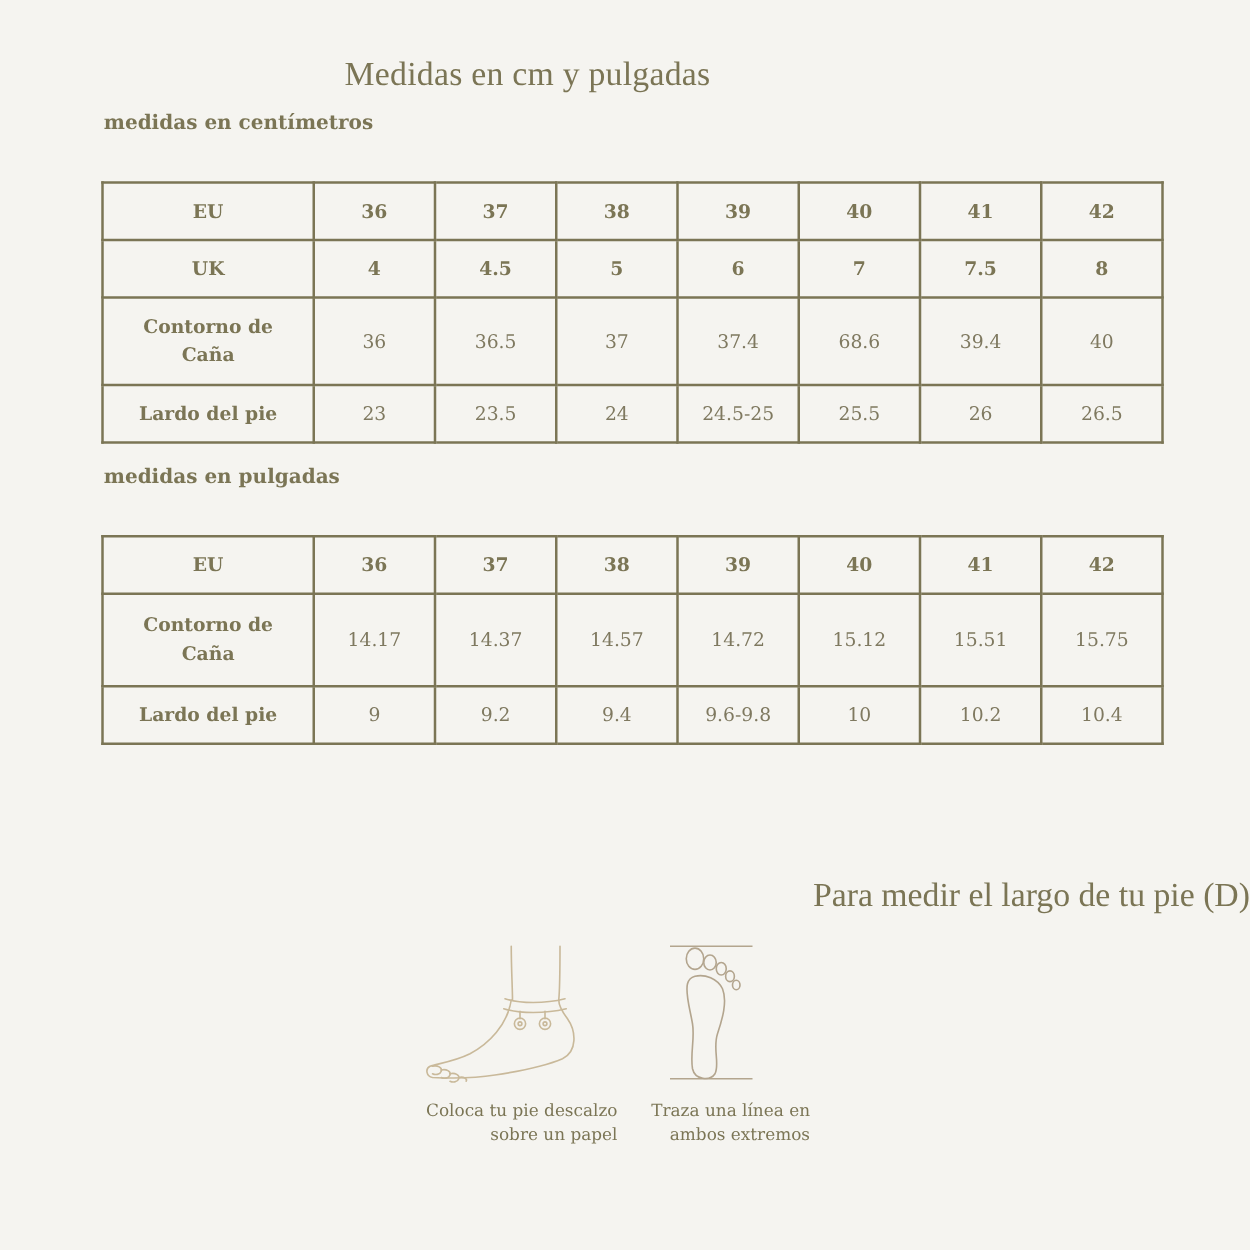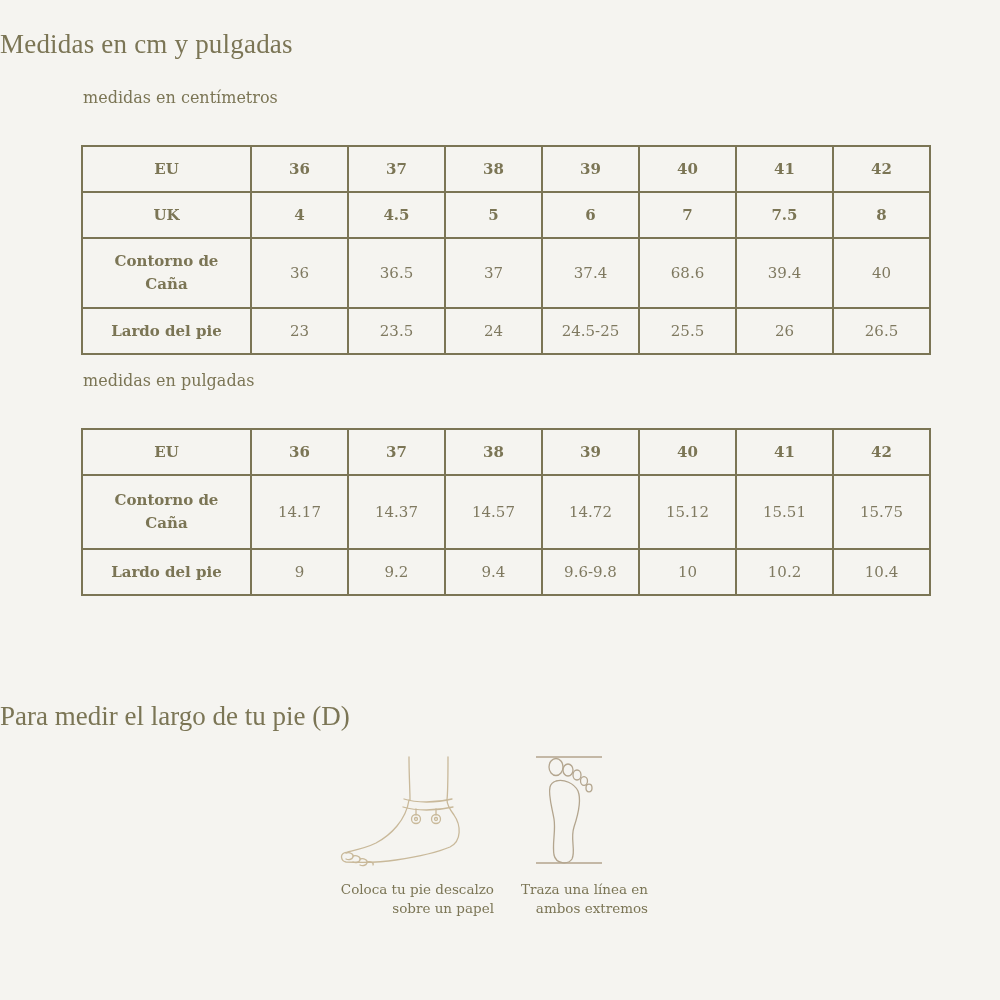--- a/index.html
+++ b/index.html
@@ -5,28 +5,28 @@
     html, body { margin: 0; padding: 0; }
     body {
       width: 1000px; height: 1000px;
       background: #f5f4f0;
       color: #7b7555;
       font-family: "DejaVu Serif", "Liberation Serif", serif;
       position: relative;
       overflow: hidden;
     }
     .title {
-      position: absolute; left: 0; width: 844px; top: 29px;
-      font-size: 27px; font-weight: normal;
+      position: absolute; left: 0; width: 844px; top: 44px;
+      text-align: center; font-size: 27px; font-weight: normal;
       font-family: "Liberation Serif", "DejaVu Serif", serif;
       letter-spacing: 0.2px;
     }
     .section-label {
       position: absolute; left: 83px;
-      font-size: 16px; font-weight: normal;
+      font-size: 16px; font-weight: bold;
       font-family: "DejaVu Serif", serif;
     }
     table.size {
       position: absolute; left: 81px; width: 850px;
       border-collapse: collapse;
       table-layout: fixed;
       margin-top: 28px;
     }
     table.size td {
       border: 2px solid #7b7555;
@@ -34,21 +34,21 @@
       font-size: 15px; padding: 0;
       font-family: "DejaVu Serif", serif;
     }
     table.size td.h { font-weight: bold; font-size: 15px; }
     table.size td.v { font-weight: normal; font-size: 15px; color: #7f7960; }
     table.size col.c0 { width: 169px; }
     .r-short td { height: 44px; }
     .r-tall td { height: 68px; }
     .subtitle {
       position: absolute; left: 0; width: 1000px; top: 701px;
-      text-align: left; font-size: 27px;
+      text-align: right; font-size: 27px;
       font-family: "Liberation Serif", "DejaVu Serif", serif;
     }
     .illus { position: absolute; }
     .caption {
       position: absolute; text-align: right;
       font-size: 13.5px; line-height: 19px;
       font-family: "DejaVu Serif", serif; color: #7b7555;
     }
   </style>
 </head>

